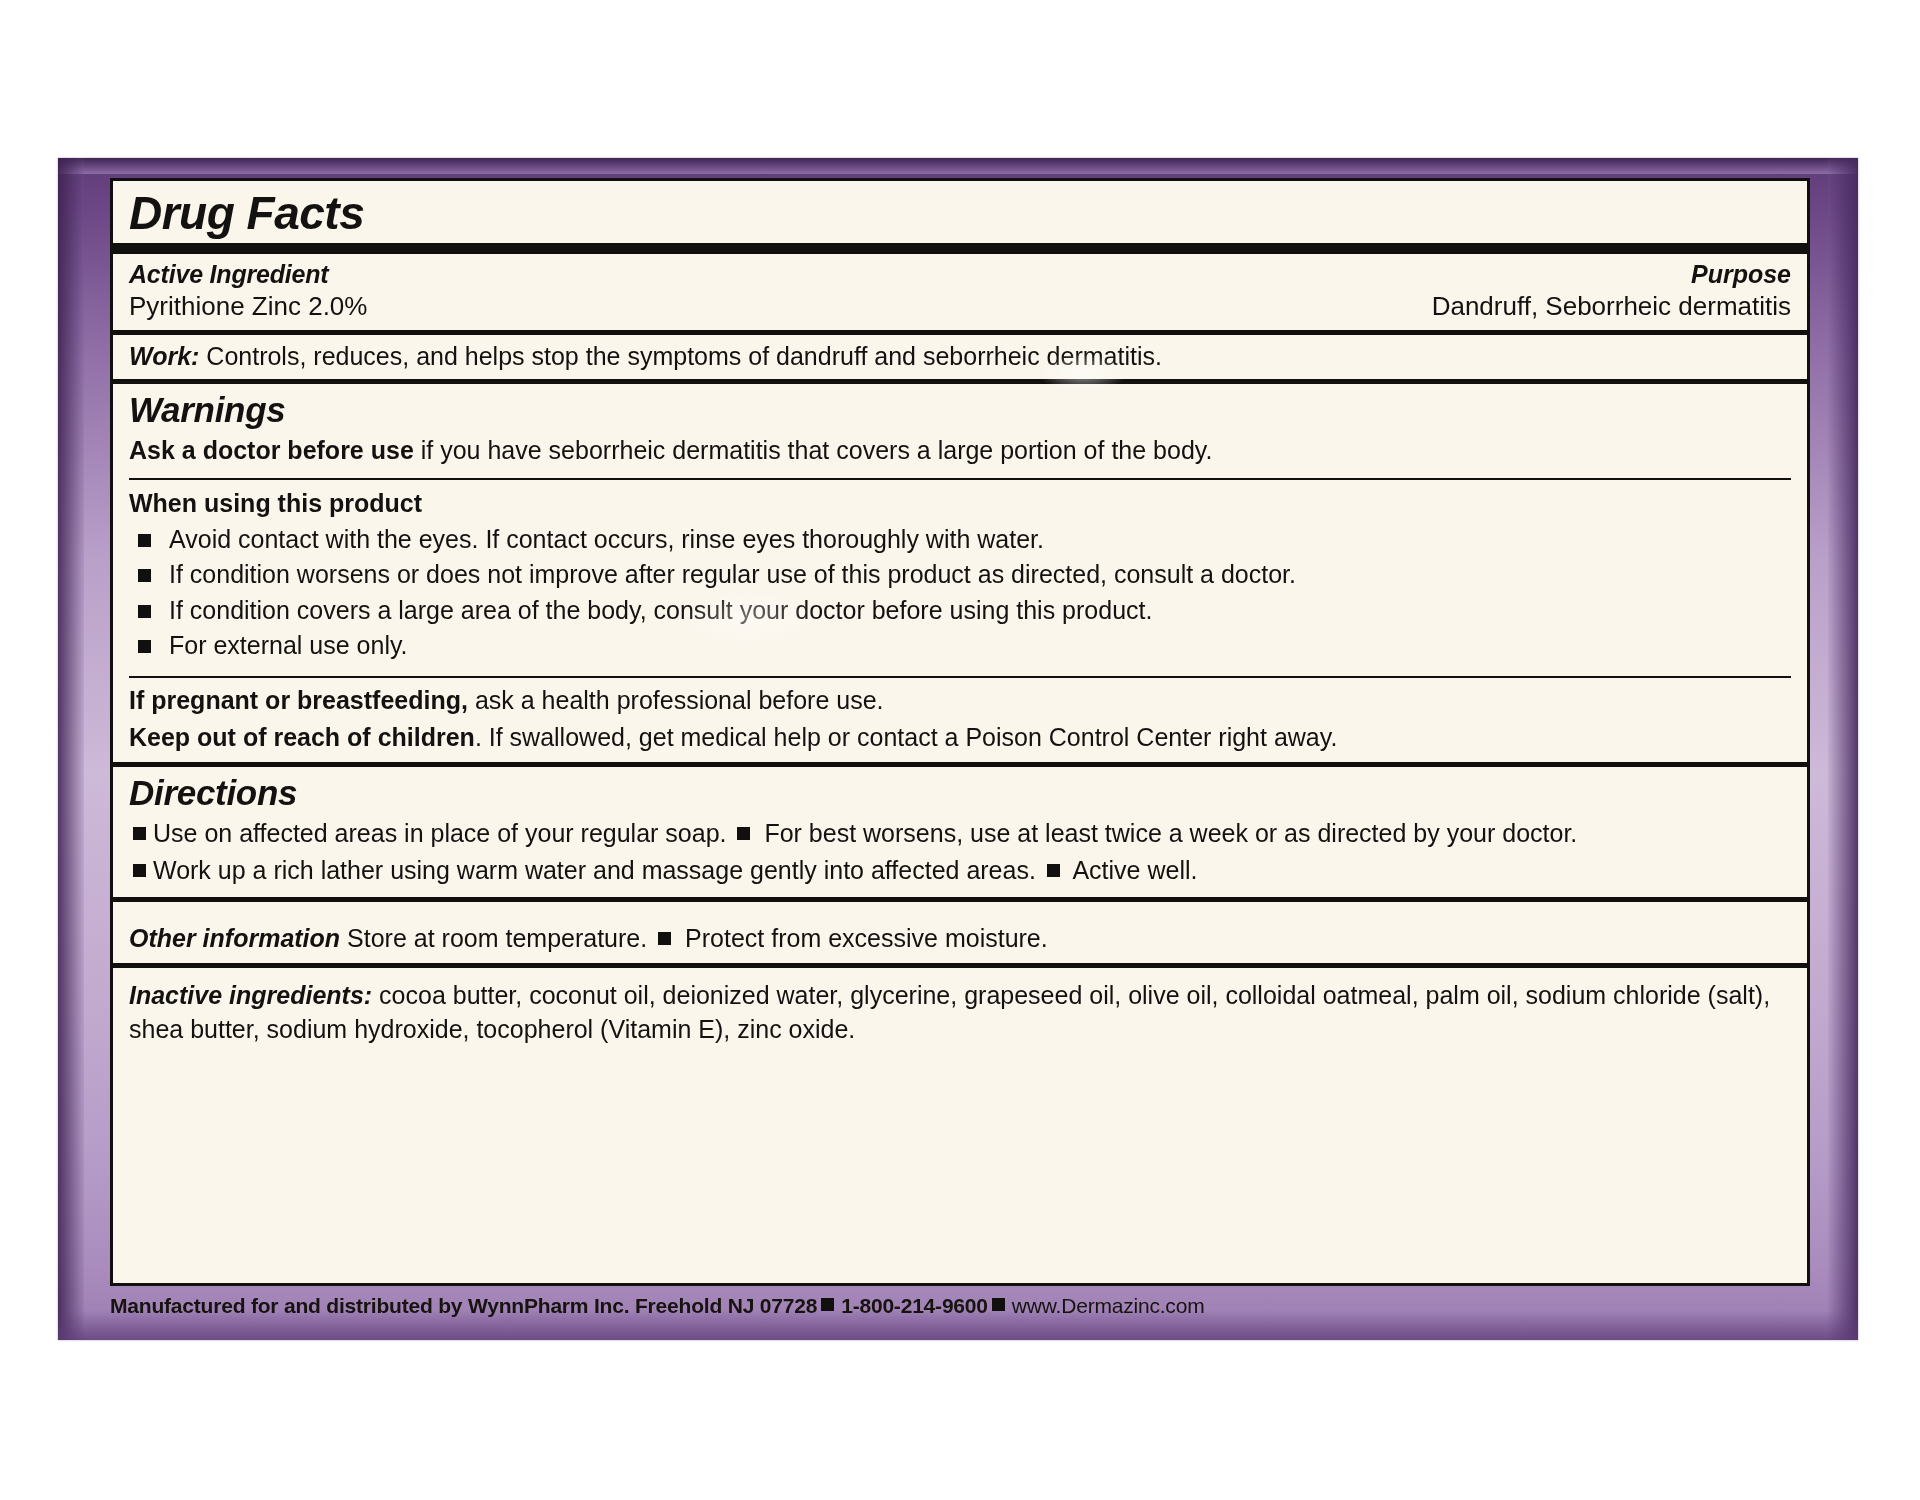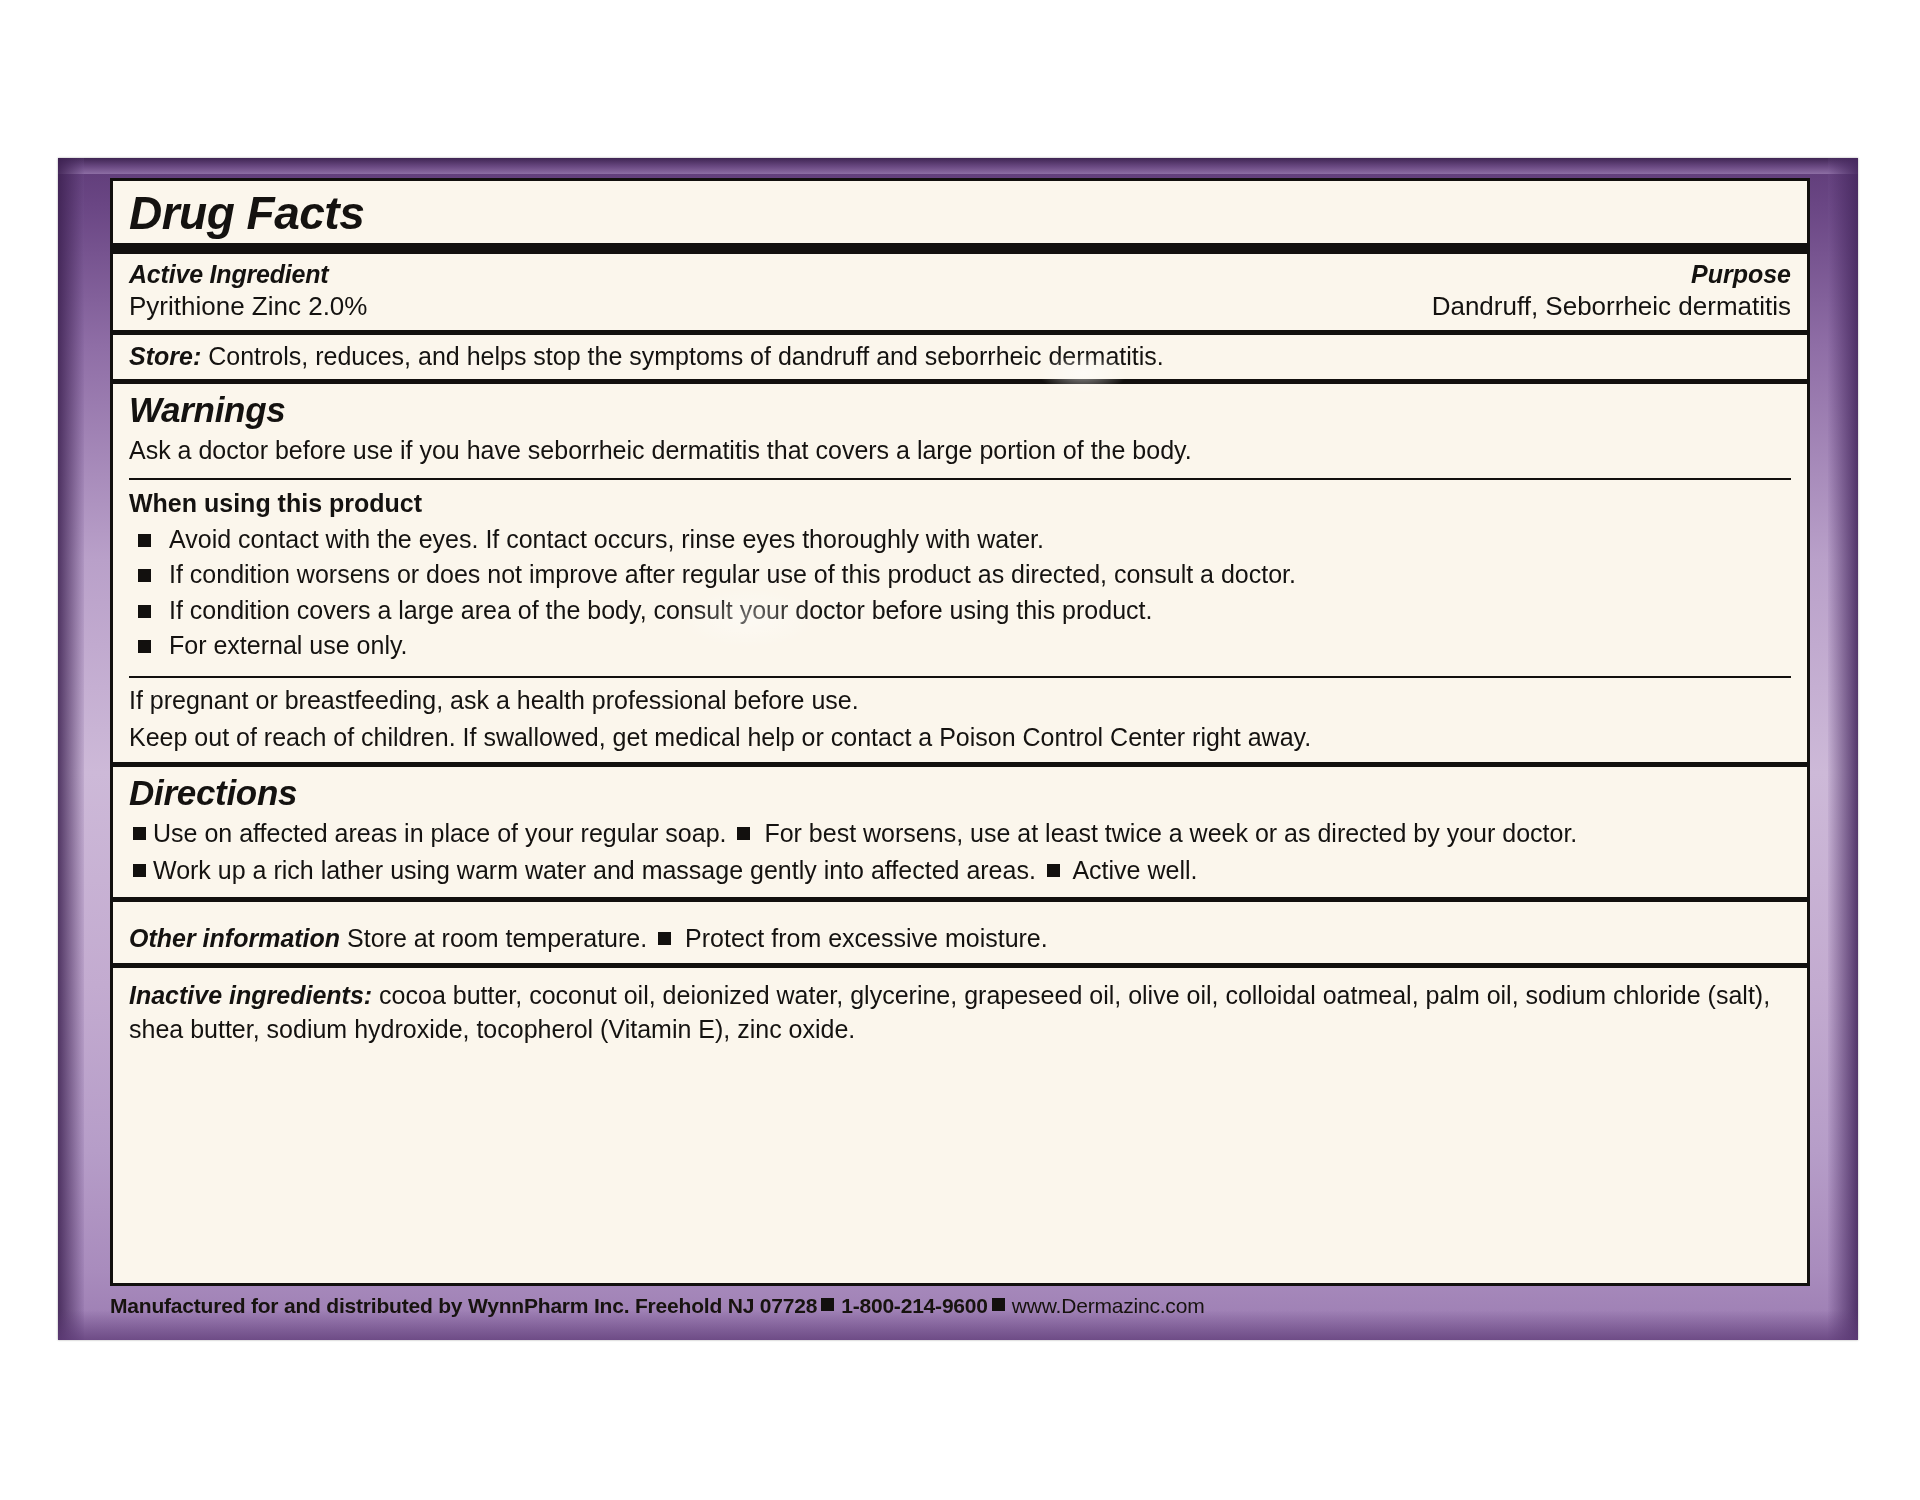--- a/index.html
+++ b/index.html
@@ -118,21 +118,21 @@
     align-items: baseline;
     padding: 0 16px 8px 16px;
     font-size: 26px;
   }
 
   .uses-row {
     padding: 7px 16px 8px 16px;
     font-size: 25px;
   }
   .b-ital { font-weight: bold; font-style: italic; }
-  .b { font-weight: normal; }
+  .b { font-weight: bold; }
 
   .sec-title {
     font-size: 35px;
     font-weight: bold;
     font-style: italic;
     padding: 6px 16px 2px 16px;
     letter-spacing: -0.3px;
   }
 
   .line {
@@ -231,21 +231,21 @@
         <span class="purpose-head">Purpose</span>
       </div>
       <div class="ai-body-row">
         <span>Pyrithione Zinc 2.0%</span>
         <span>Dandruff, Seborrheic dermatitis</span>
       </div>
 
       <div class="rule-med"></div>
 
       <div class="uses-row">
-        <span class="b-ital">Store:</span>
+        <span class="b-ital">Work:</span>
         <span>Controls, reduces, and helps stop the symptoms of dandruff and seborrheic dermatitis.</span>
       </div>
 
       <div class="rule-med"></div>
 
       <div class="sec-title">Warnings</div>
 
       <div class="line">
         <span class="b">Ask a doctor before use</span>
         <span>if you have seborrheic dermatitis that covers a large portion of the body.</span>

